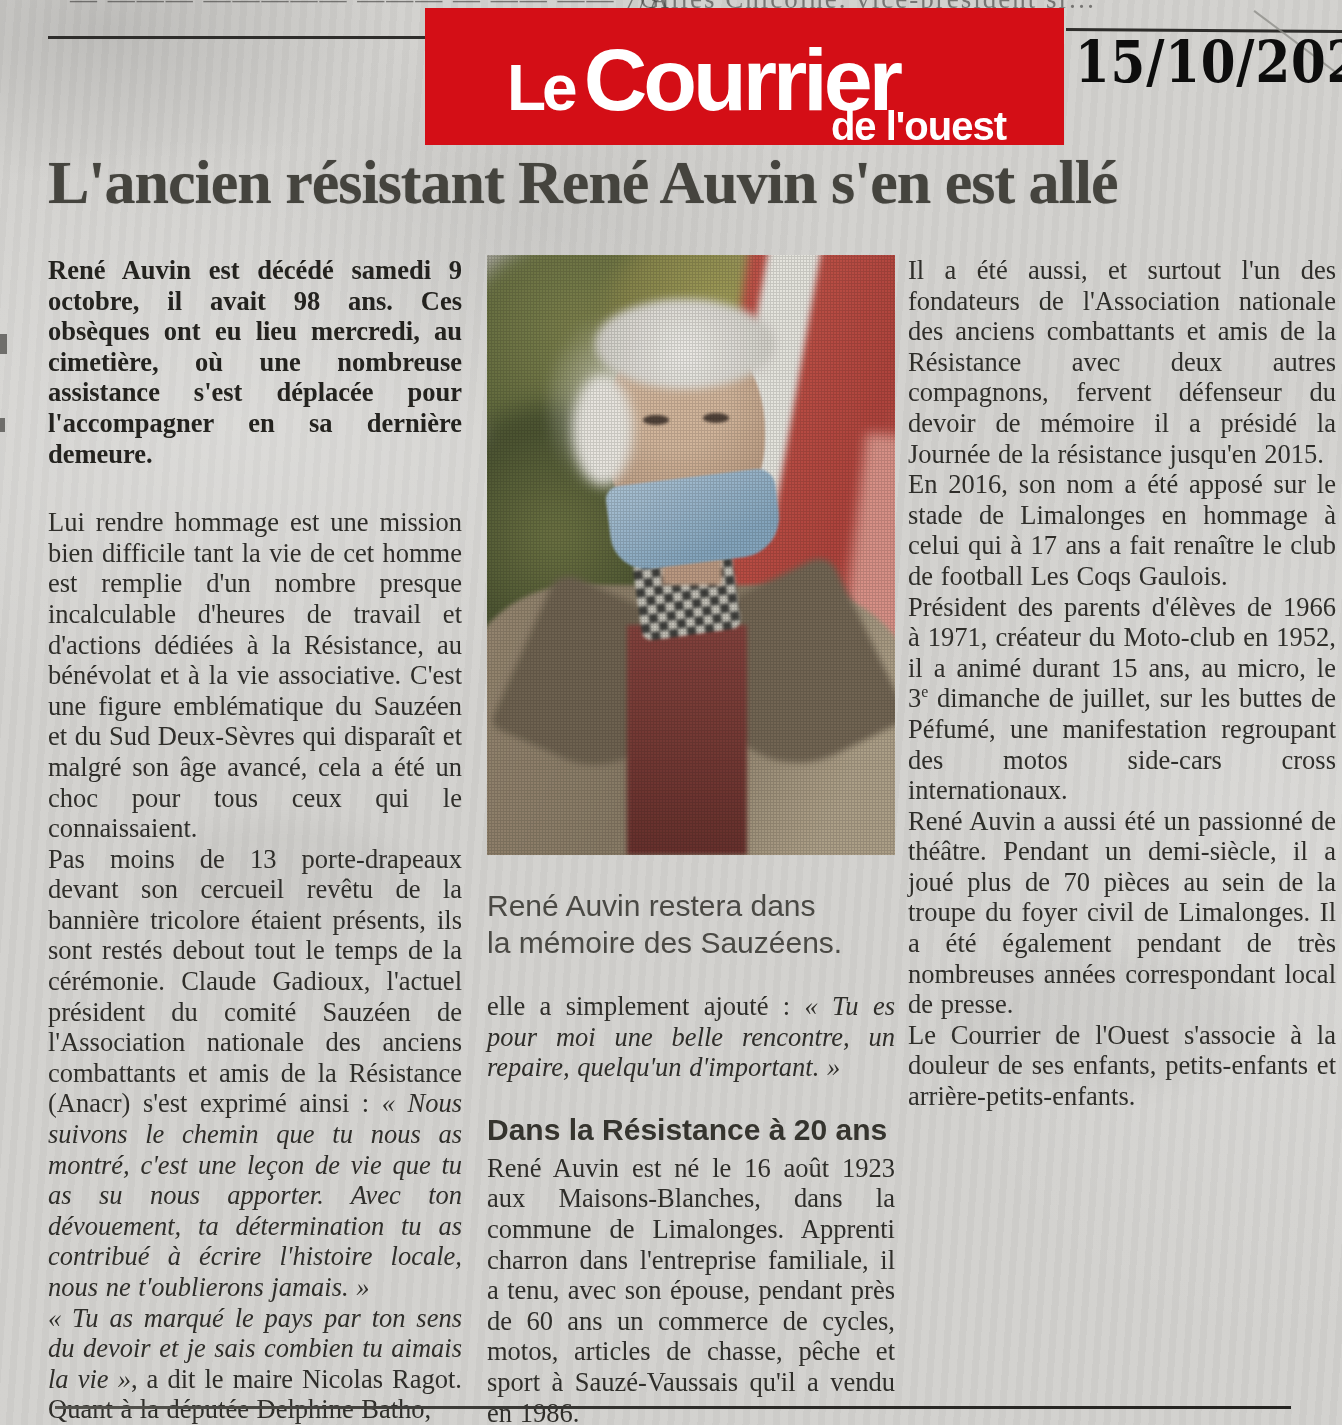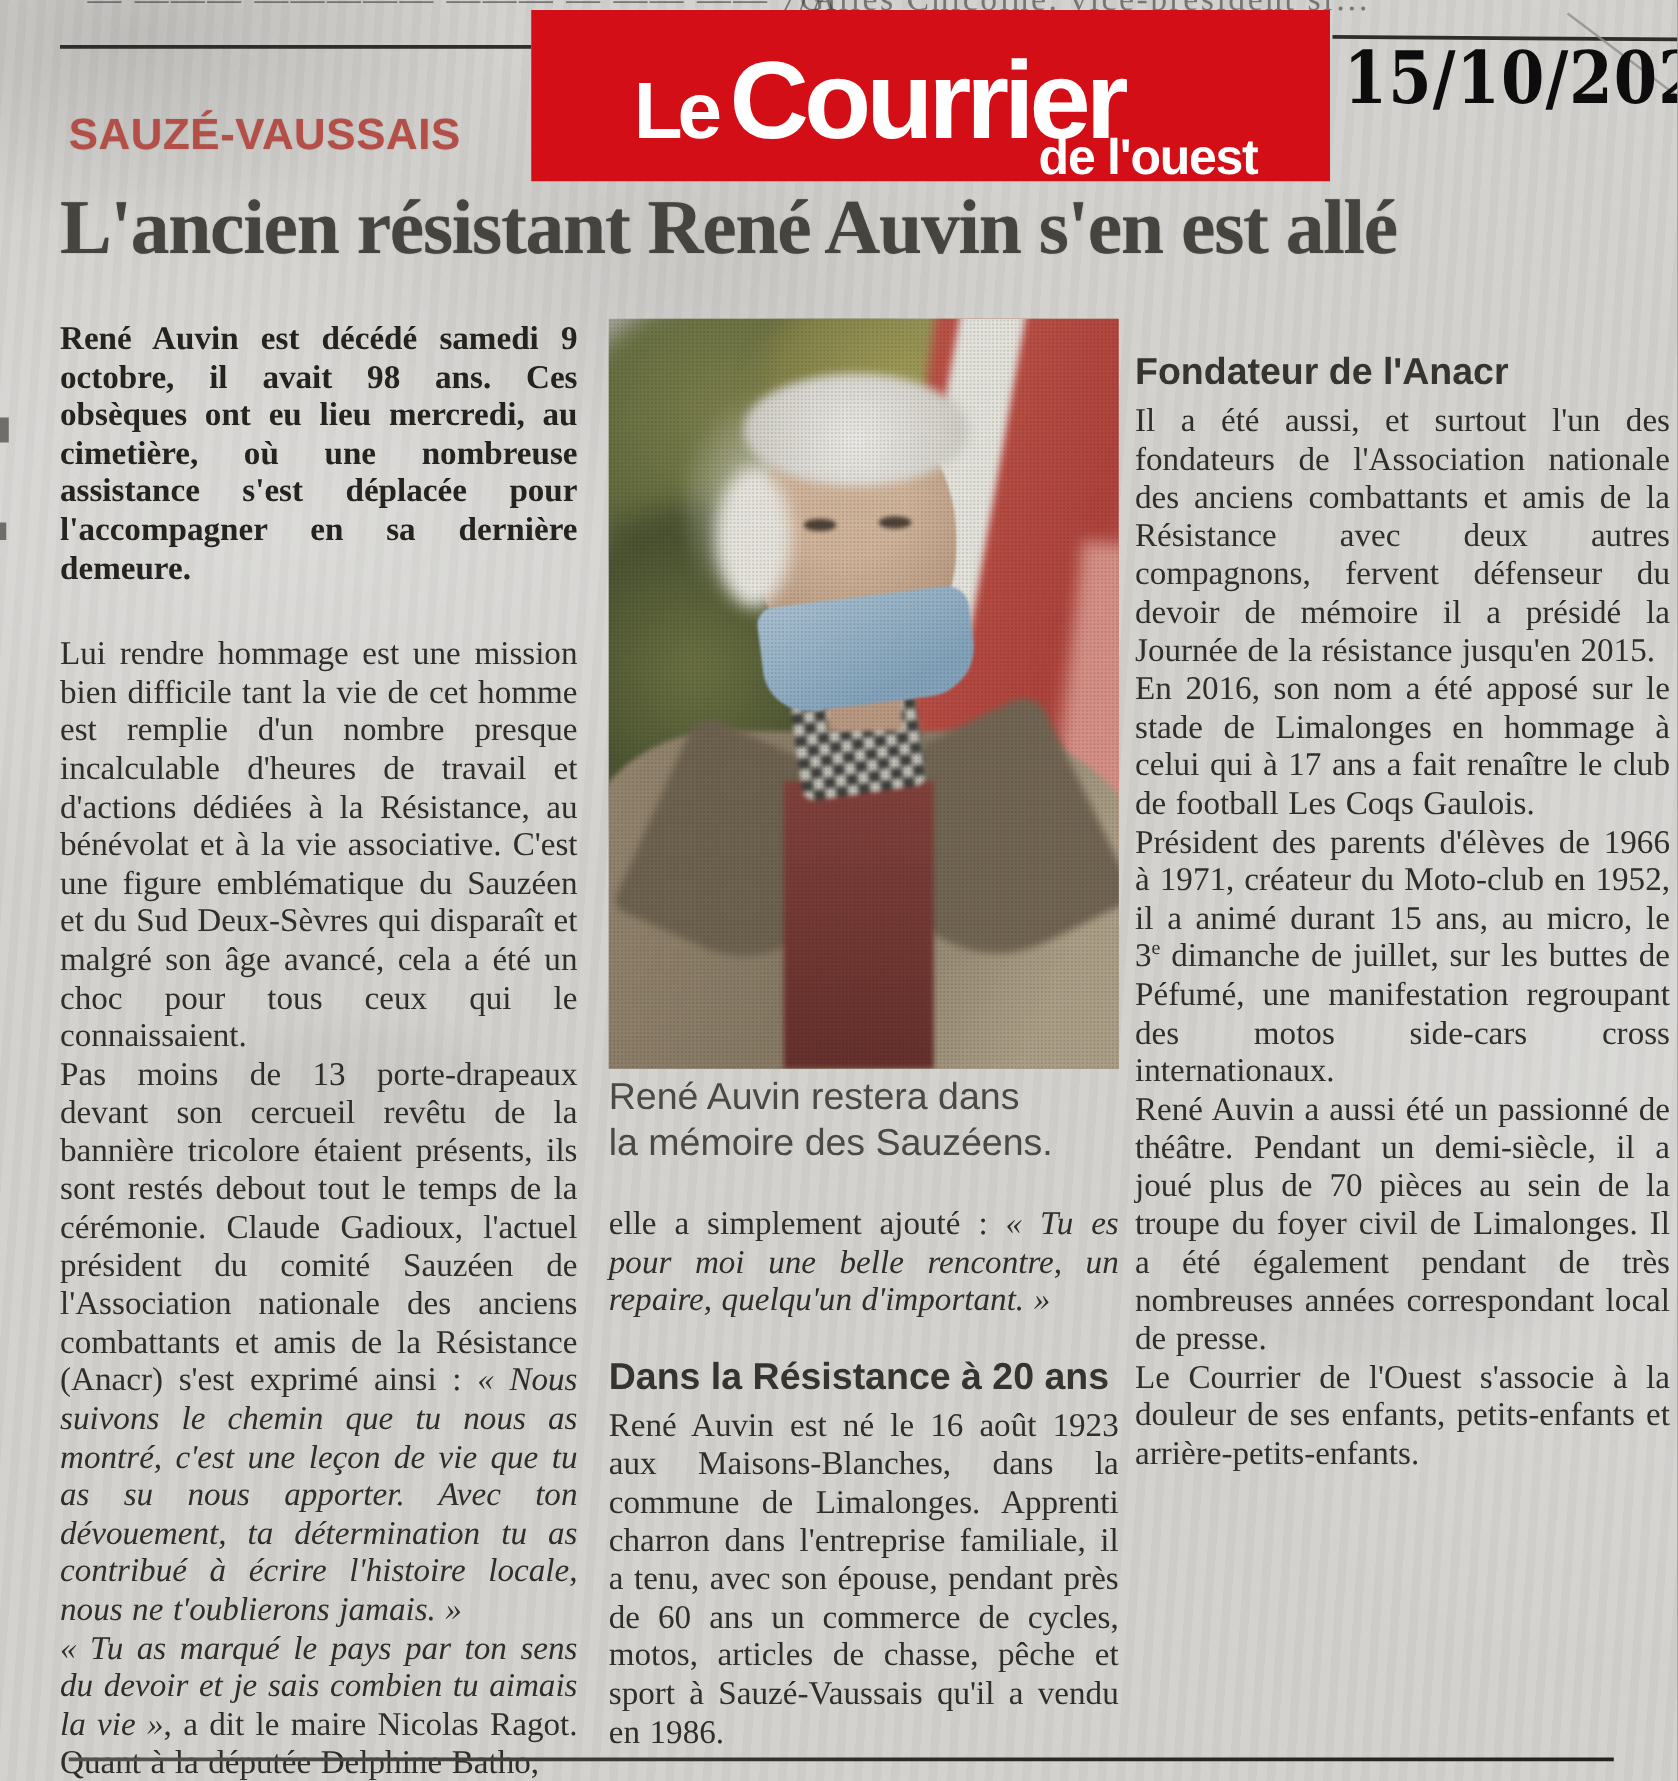--- a/index.html
+++ b/index.html
@@ -111,21 +111,21 @@
   .ph-eye-l{left:156px;top:160px;width:26px;height:10px;border-radius:50%;
     background:#4e3c30;filter:blur(1.5px);}
   .ph-eye-r{left:216px;top:158px;width:26px;height:10px;border-radius:50%;
     background:#4e3c30;filter:blur(1.5px);}
   .ph-mask{left:122px;top:222px;width:170px;height:86px;border-radius:14px 18px 40px 36px;
     background:linear-gradient(160deg,#a9c6dc, #7fa8c6 75%);transform:rotate(-7deg);
     filter:blur(1px);}
   .ph-grain{left:0;top:0;width:100%;height:100%;
     background:radial-gradient(rgba(40,40,40,.16) 1px, transparent 1.2px) 0 0/3px 3px;
     mix-blend-mode:multiply;}
-  .caption{margin-top:4px;font-family:"Liberation Sans","DejaVu Sans",sans-serif;
+  .caption{margin-top:32px;font-family:"Liberation Sans","DejaVu Sans",sans-serif;
     font-size:30px;line-height:37px;color:#4a4944;}
 
   
   .rule.bottom{left:55px;top:1406px;width:1236px;height:3px;
     background:linear-gradient(90deg,#55544f, #2c2b28 55%, #242320);}
 </style>
 </head>
 <body>
 
 <div class="page">
@@ -140,21 +140,20 @@
   <div class="smudge s1"></div>
   <div class="smudge s2"></div>
   <div class="smudge s3"></div>
 
   <div class="masthead">
     <div class="l1"><span class="le">Le</span><span>Courrier</span></div>
     <div class="l2">de l'ouest</div>
   </div>
 
   <div class="date">15/10/2021</div>
-  <div class="kicker">SAUZÉ-VAUSSAIS</div>
   <h1 class="headline">L'ancien résistant René Auvin s'en est allé</h1>
 
   <div class="col col1" data-column="col1">
       <p class="para lead"><span>René Auvin est décédé samedi 9 octobre, il avait 98 ans. Ces obsèques ont eu lieu mercredi, au cimetière, où une nombreuse assistance s'est déplacée pour l'accompagner en sa dernière demeure.</span></p>
       <p class="para"><span>Lui rendre hommage est une mission bien difficile tant la vie de cet homme est remplie d'un nombre presque incalculable d'heures de travail et d'actions dédiées à la Résistance, au bénévolat et à la vie associative. C'est une figure emblématique du Sauzéen et du Sud Deux-Sèvres qui disparaît et malgré son âge avancé, cela a été un choc pour tous ceux qui le connaissaient.</span></p>
       <p class="para"><span>Pas moins de 13 porte-drapeaux devant son cercueil revêtu de la bannière tricolore étaient présents, ils sont restés debout tout le temps de la cérémonie. Claude Gadioux, l'actuel président du comité Sauzéen de l'Association nationale des anciens combattants et amis de la Résistance (Anacr) s'est exprimé ainsi : </span><em>« Nous suivons le chemin que tu nous as montré, c'est une leçon de vie que tu as su nous apporter. Avec ton dévouement, ta détermination tu as contribué à écrire l'histoire locale, nous ne t'oublierons jamais. »</em></p>
       <p class="para"><em>« Tu as marqué le pays par ton sens du devoir et je sais combien tu aimais la vie »</em><span>, a dit le maire Nicolas Ragot. Quant à la députée Delphine Batho,</span></p>
     </div>
 
   <div class="col col2">
@@ -186,21 +185,20 @@
       <div>la mémoire des Sauzéens.</div>
     </div>
     <div data-column="col2">
         <p class="para"><span>elle a simplement ajouté : </span><em>« Tu es pour moi une belle rencontre, un repaire, quelqu'un d'important. »</em></p>
         <h3 class="subhead"><span>Dans la Résistance à 20 ans</span></h3>
         <p class="para"><span>René Auvin est né le 16 août 1923 aux Maisons-Blanches, dans la commune de Limalonges. Apprenti charron dans l'entreprise familiale, il a tenu, avec son épouse, pendant près de 60 ans un commerce de cycles, motos, articles de chasse, pêche et sport à Sauzé-Vaussais qu'il a vendu en 1986.</span></p>
       </div>
   </div>
 
   <div class="col col3" data-column="col3">
-      <h3 class="subhead"><span>Fondateur de l'Anacr</span></h3>
       <p class="para"><span>Il a été aussi, et surtout l'un des fondateurs de l'Association nationale des anciens combattants et amis de la Résistance avec deux autres compagnons, fervent défenseur du devoir de mémoire il a présidé la Journée de la résistance jusqu'en 2015.</span></p>
       <p class="para"><span>En 2016, son nom a été apposé sur le stade de Limalonges en hommage à celui qui à 17 ans a fait renaître le club de football Les Coqs Gaulois.</span></p>
       <p class="para"><span>Président des parents d'élèves de 1966 à 1971, créateur du Moto-club en 1952, il a animé durant 15 ans, au micro, le 3</span><sup>e</sup><span> dimanche de juillet, sur les buttes de Péfumé, une manifestation regroupant des motos side-cars cross internationaux.</span></p>
       <p class="para"><span>René Auvin a aussi été un passionné de théâtre. Pendant un demi-siècle, il a joué plus de 70 pièces au sein de la troupe du foyer civil de Limalonges. Il a été également pendant de très nombreuses années correspondant local de presse.</span></p>
       <p class="para"><span>Le Courrier de l'Ouest s'associe à la douleur de ses enfants, petits-enfants et arrière-petits-enfants.</span></p>
     </div>
 
   <div class="rule bottom"></div>
 </div>
 

